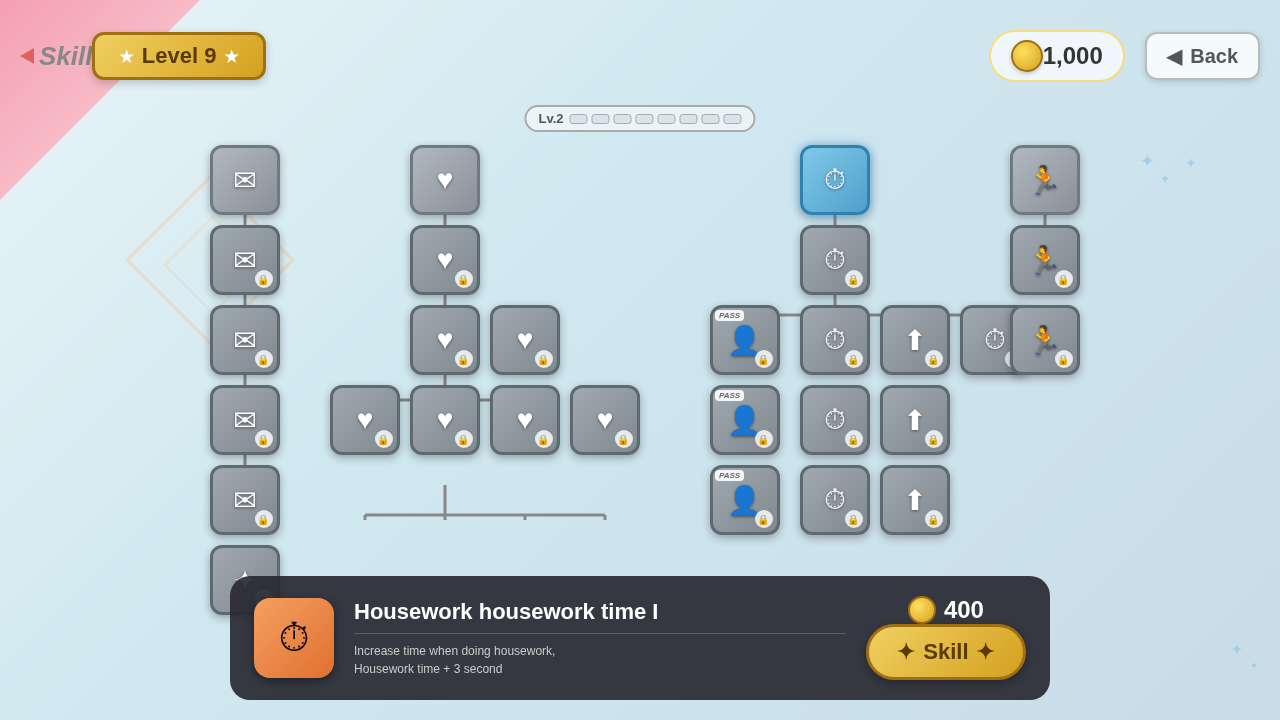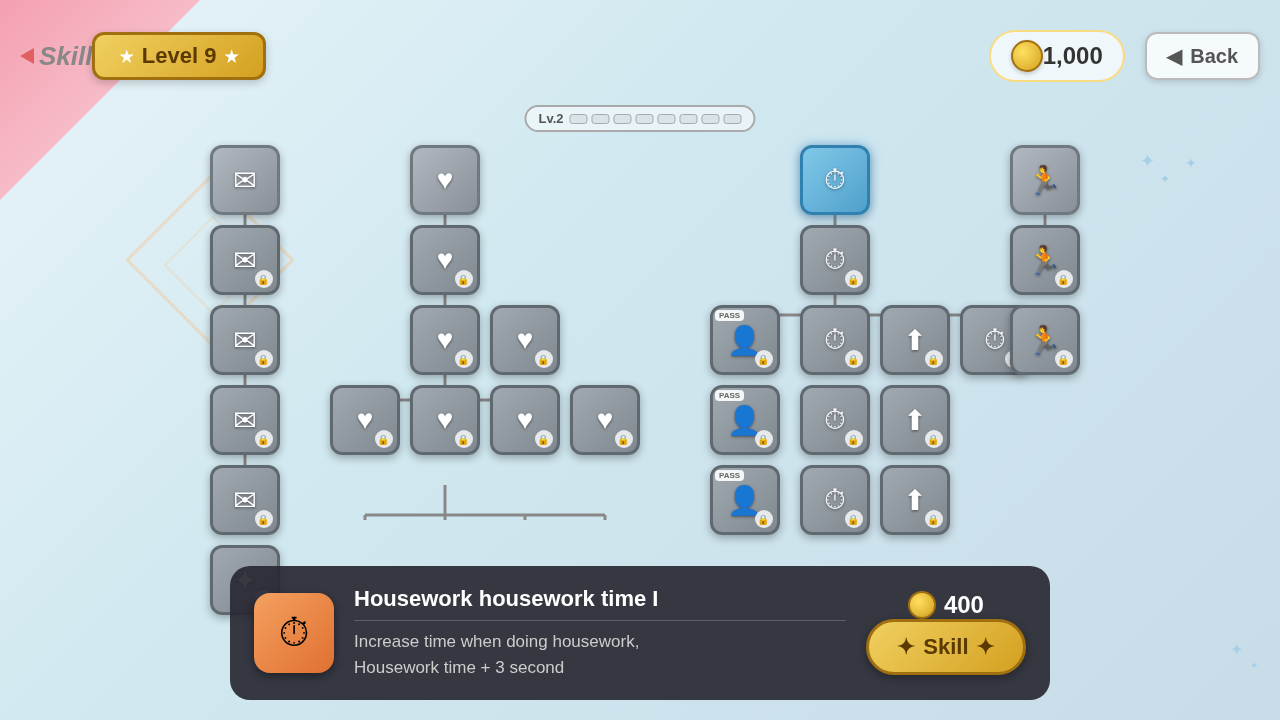--- a/index.html
+++ b/index.html
@@ -200,20 +200,21 @@
     }
     .node-pass {
       position: absolute;
       top: 2px; left: 2px;
       background: rgba(255,255,255,0.9);
       border-radius: 4px;
       padding: 1px 4px;
       font-size: 8px;
       font-weight: bold;
       color: #666;
+      font-style: italic;
     }
 
     
     .info-panel {
       position: absolute;
       bottom: 20px;
       left: 230px;
       right: 230px;
       background: rgba(40,40,50,0.92);
       border-radius: 20px;
@@ -246,21 +247,21 @@
       font-weight: bold;
       color: white;
       margin-bottom: 8px;
     }
     .info-divider {
       height: 1px;
       background: rgba(255,255,255,0.2);
       margin-bottom: 8px;
     }
     .info-desc {
-      font-size: 17px;
+      font-size: 12px;
       color: #ccc;
       line-height: 1.5;
     }
 
     .info-right {
       display: flex;
       flex-direction: column;
       align-items: center;
       flex-shrink: 0;
     }

